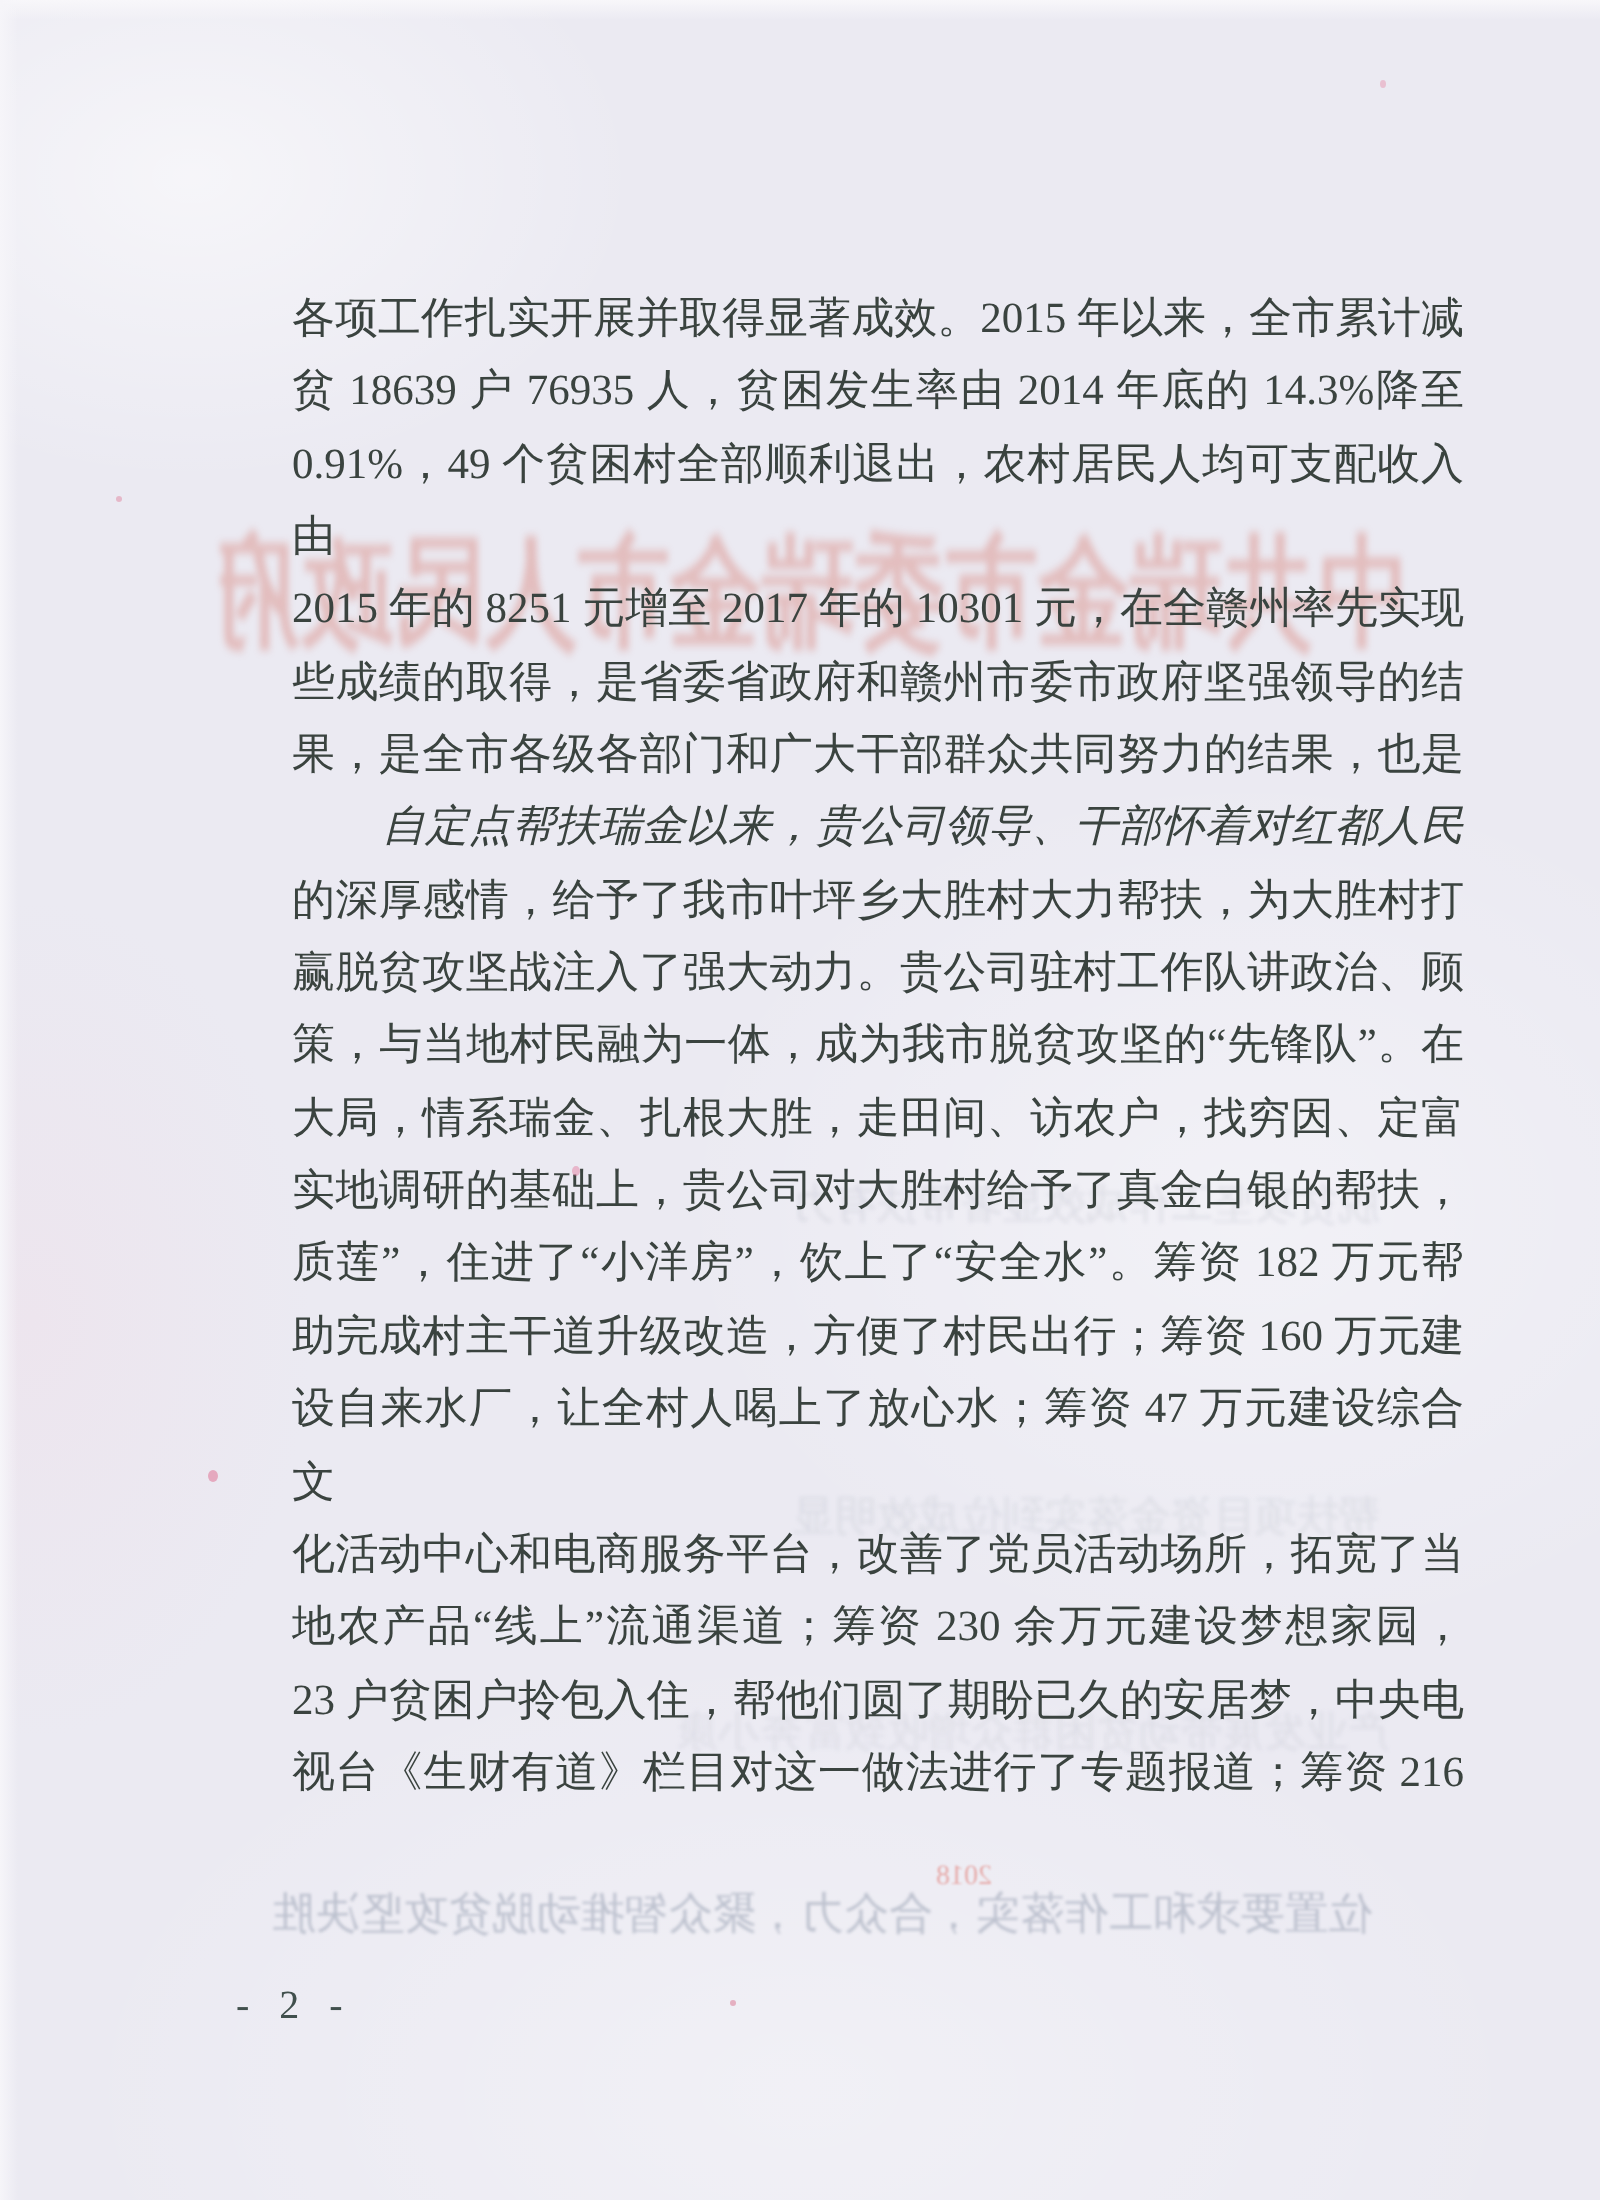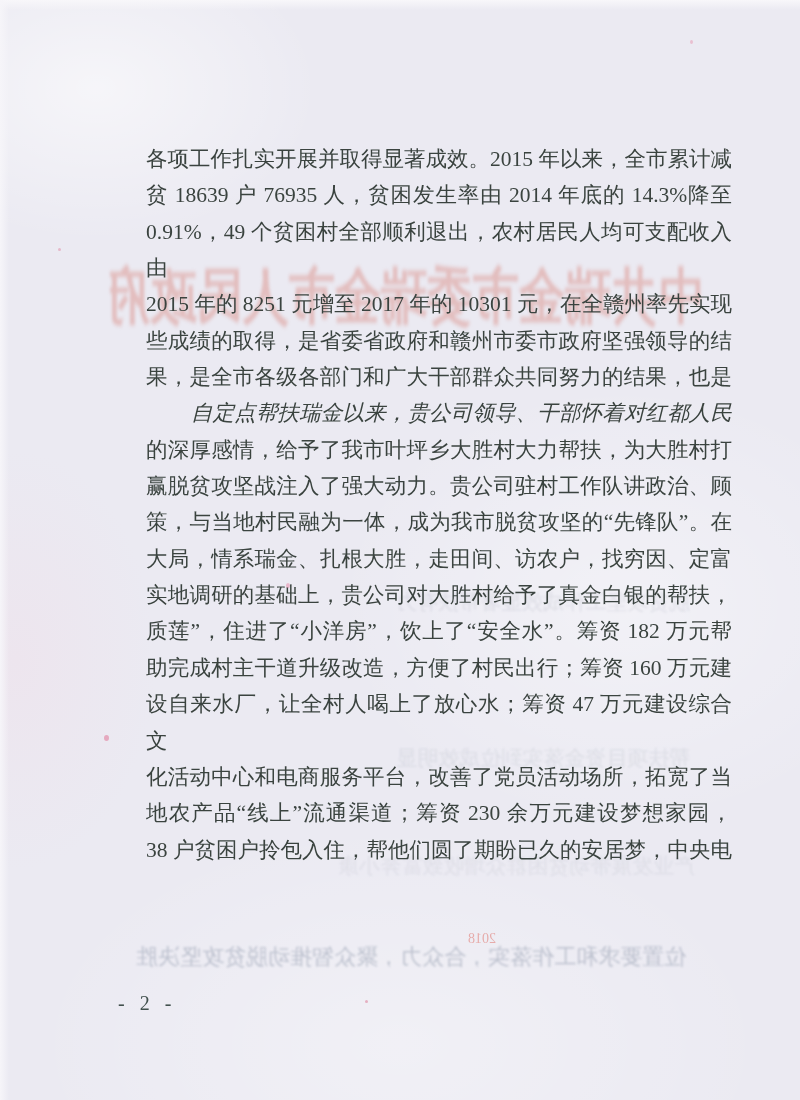--- a/index.html
+++ b/index.html
@@ -87,21 +87,22 @@
     <div class="line">的深厚感情，给予了我市叶坪乡大胜村大力帮扶，为大胜村打</div>
     <div class="line">赢脱贫攻坚战注入了强大动力。贵公司驻村工作队讲政治、顾</div>
     <div class="line">策，与当地村民融为一体，成为我市脱贫攻坚的“先锋队”。在</div>
     <div class="line">大局，情系瑞金、扎根大胜，走田间、访农户，找穷因、定富</div>
     <div class="line">实地调研的基础上，贵公司对大胜村给予了真金白银的帮扶，</div>
     <div class="line">质莲”，住进了“小洋房”，饮上了“安全水”。筹资 182 万元帮</div>
     <div class="line">助完成村主干道升级改造，方便了村民出行；筹资 160 万元建</div>
     <div class="line">设自来水厂，让全村人喝上了放心水；筹资 47 万元建设综合文</div>
     <div class="line">化活动中心和电商服务平台，改善了党员活动场所，拓宽了当</div>
     <div class="line">地农产品“线上”流通渠道；筹资 230 余万元建设梦想家园，</div>
-    <div class="line">38 户贫困户拎包入住，帮他们圆了期盼已久的安居梦，中央电</div>
+    <div class="line">23 户贫困户拎包入住，帮他们圆了期盼已久的安居梦，中央电</div>
+    <div class="line">视台《生财有道》栏目对这一做法进行了专题报道；筹资 216</div>
   </div>
 
   <div class="footer-page">- 2 -</div>
 
   <div class="speck sp1"></div>
   <div class="speck sp2"></div>
   <div class="speck sp3"></div>
   <div class="speck sp4"></div>
   <div class="speck sp5"></div>
 

